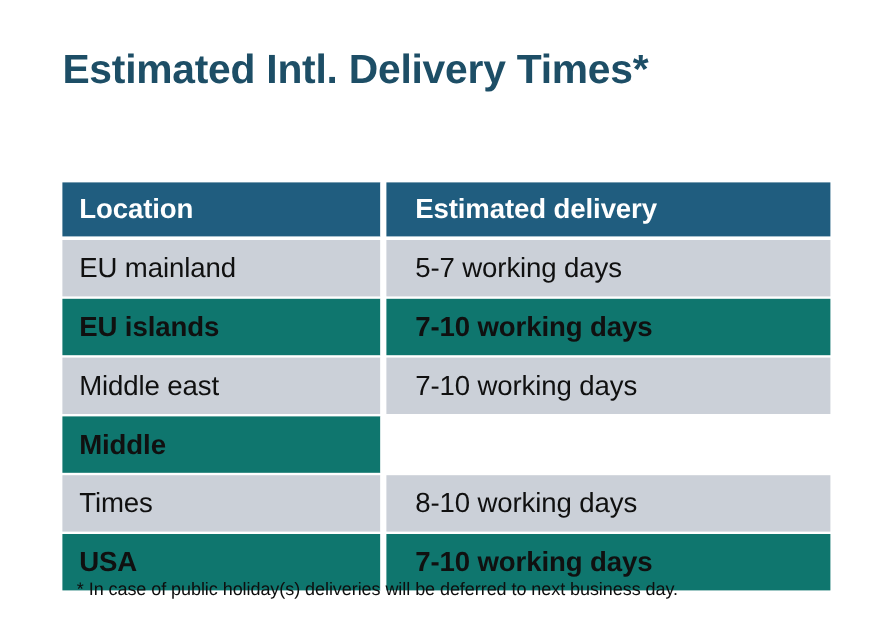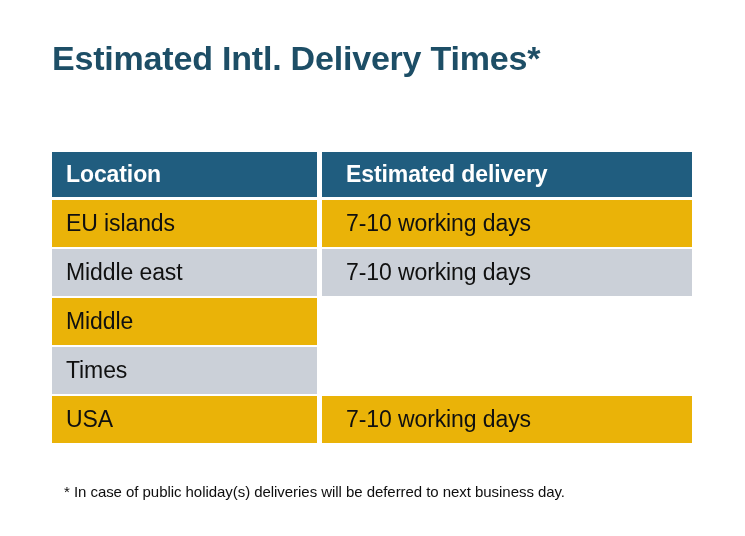--- a/index.html
+++ b/index.html
@@ -96,21 +96,21 @@
     height: 47px;
   }
   .body-row .cell {
     font-size: 23px;
     font-weight: 400;
     color: #101010;
     letter-spacing: -0.1px;
     line-height: 47px;
   }
   .body-row.shade-dark .cell { background: #cbd0d8; }
-  .body-row.shade-light .cell { background: #eab308; }
+  .body-row.shade-light .cell { background: #0f766e; font-weight: bold; }
 
   
   .footnote {
     position: absolute;
     left: 64px;
     top: 481px;
     font-size: 15px;
     font-weight: 400;
     color: #0e0e0e;
     letter-spacing: -0.05px;
@@ -126,20 +126,25 @@
   <div class="page-title">Estimated Intl. Delivery Times*</div>
 
   <div class="delivery-table">
 
     <div class="trow header-row">
       <div class="cell cell-location">Location</div>
       <div class="cell-gap"></div>
       <div class="cell cell-delivery">Estimated delivery</div>
     </div>
 
+    <div class="trow body-row shade-dark">
+      <div class="cell cell-location">EU mainland</div>
+      <div class="cell-gap"></div>
+      <div class="cell cell-delivery">5-7 working days</div>
+    </div>
 
     <div class="trow body-row shade-light">
       <div class="cell cell-location">EU islands</div>
       <div class="cell-gap"></div>
       <div class="cell cell-delivery">7-10 working days</div>
     </div>
 
     <div class="trow body-row shade-dark">
       <div class="cell cell-location">Middle east</div>
       <div class="cell-gap"></div>
@@ -147,20 +152,21 @@
     </div>
 
     <div class="trow body-row shade-light">
       <div class="cell cell-location">Middle</div>
       <div class="cell-gap"></div>
     </div>
 
     <div class="trow body-row shade-dark">
       <div class="cell cell-location">Times</div>
       <div class="cell-gap"></div>
+      <div class="cell cell-delivery">8-10 working days</div>
     </div>
 
     <div class="trow body-row shade-light">
       <div class="cell cell-location">USA</div>
       <div class="cell-gap"></div>
       <div class="cell cell-delivery">7-10 working days</div>
     </div>
 
   </div>
 

